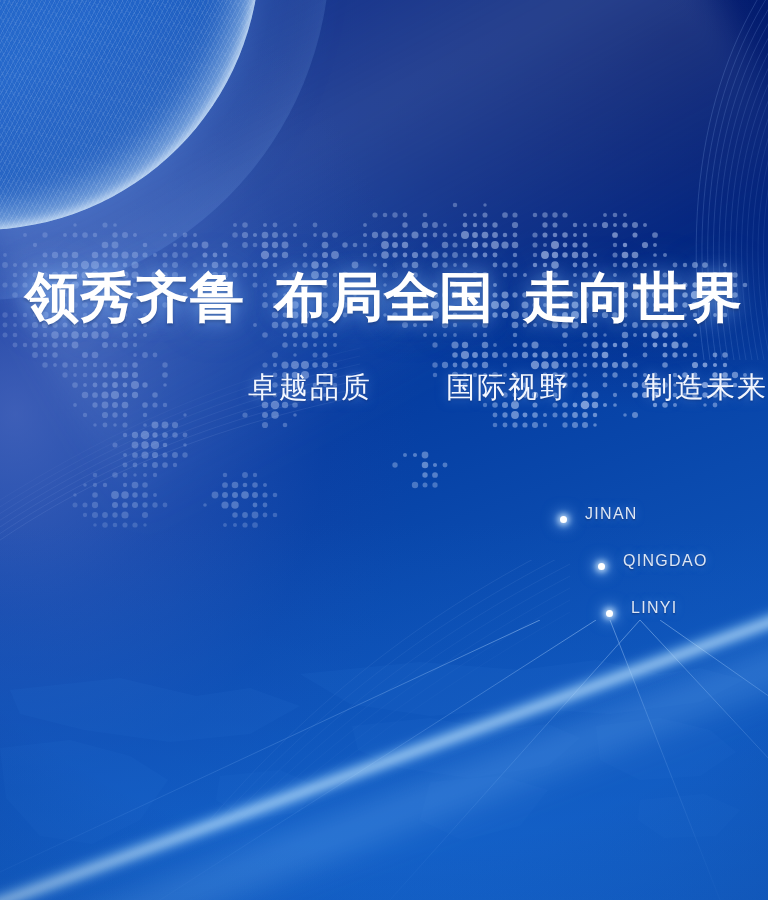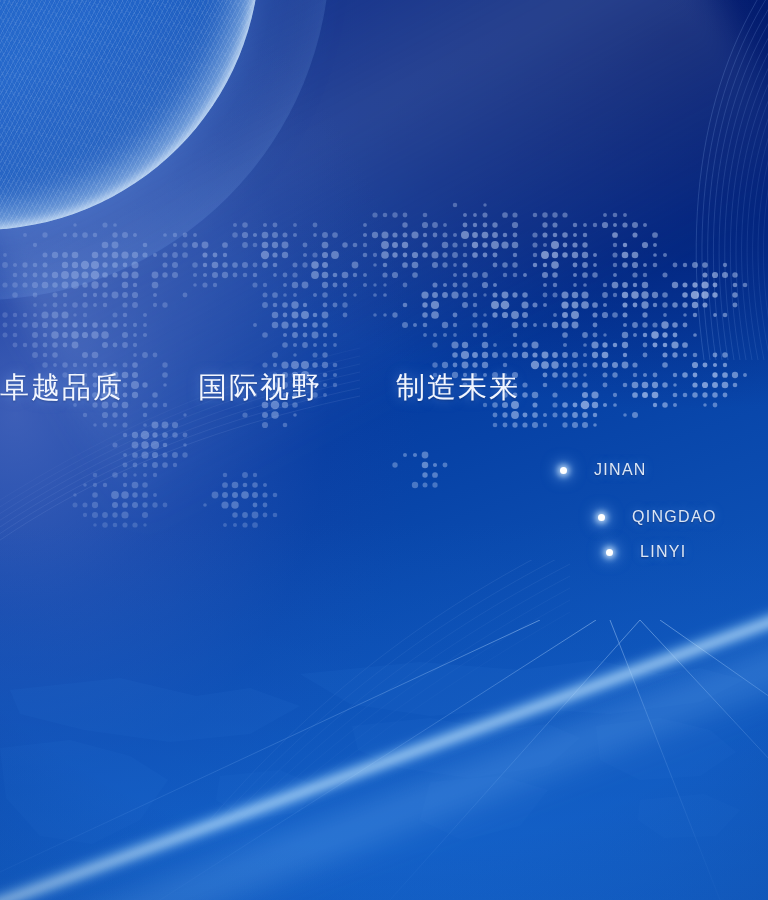--- a/index.html
+++ b/index.html
@@ -185,38 +185,39 @@
     text-shadow:
       0 0 18px rgba(150,200,255,0.55),
       0 0 42px rgba(120,180,255,0.35),
       0 2px 3px rgba(0,20,70,0.45);
     white-space:pre;
   }
   #subline {
     position:absolute;
     left:0; top:368px;
     width:768px;
-    text-align:left;
+    text-align:right;
     color:#f2f6ff;
     font-family:"Liberation Serif", "DejaVu Serif", serif;
     font-size:29px;
     line-height:38px;
     letter-spacing:2px;
     text-shadow:
       0 0 12px rgba(140,190,255,0.5),
       0 1px 2px rgba(0,20,70,0.4);
     white-space:pre;
   }
 
   
   .city {
     position:absolute;
     display:flex;
-    align-items:center;
-    gap:27px;
+    align-items:flex-end;
+    gap:18px;
+    margin-top:44px;
   }
   .city-dot {
     position:relative;
     width:7px; height:7px;
     border-radius:50%;
     background:#ffffff;
     box-shadow:
       0 0 6px 2px rgba(210,235,255,0.95),
       0 0 14px 5px rgba(140,195,255,0.55);
     flex:0 0 auto;
@@ -224,21 +225,21 @@
   .city-label {
     color:#dce6f5;
     font-family:"Liberation Sans", sans-serif;
     font-size:16px;
     letter-spacing:1.3px;
     text-shadow:0 0 8px rgba(120,175,255,0.55), 0 1px 2px rgba(0,15,60,0.5);
     white-space:nowrap;
   }
   #city-0 { left:560px; top:461px; }
   #city-1 { left:598px; top:508px; }
-  #city-2 { left:606px; top:543px; }
+  #city-2 { left:606px; top:555px; }
 
   
   #vignette {
     background:radial-gradient(ellipse 900px 780px at 50% 44%,
       rgba(0,0,0,0) 58%,
       rgba(2,22,86,0.22) 88%,
       rgba(2,20,80,0.34) 100%);
   }
 </style>
 </head>
@@ -1320,20 +1321,21 @@
     </g>
   </svg>
 
   <div class="layer" id="bg-bottom-bright"></div>
 
   <div id="beam2"></div>
   <div id="beam"></div>
 
   <div class="layer" id="vignette"></div>
 
+  <div id="headline">领秀齐鲁  布局全国  走向世界</div>
   <div id="subline">卓越品质        国际视野        制造未来</div>
 
   <div class="city" id="city-0">
     <span class="city-dot"></span>
     <span class="city-label">JINAN</span>
   </div>
   <div class="city" id="city-1">
     <span class="city-dot"></span>
     <span class="city-label">QINGDAO</span>
   </div>

